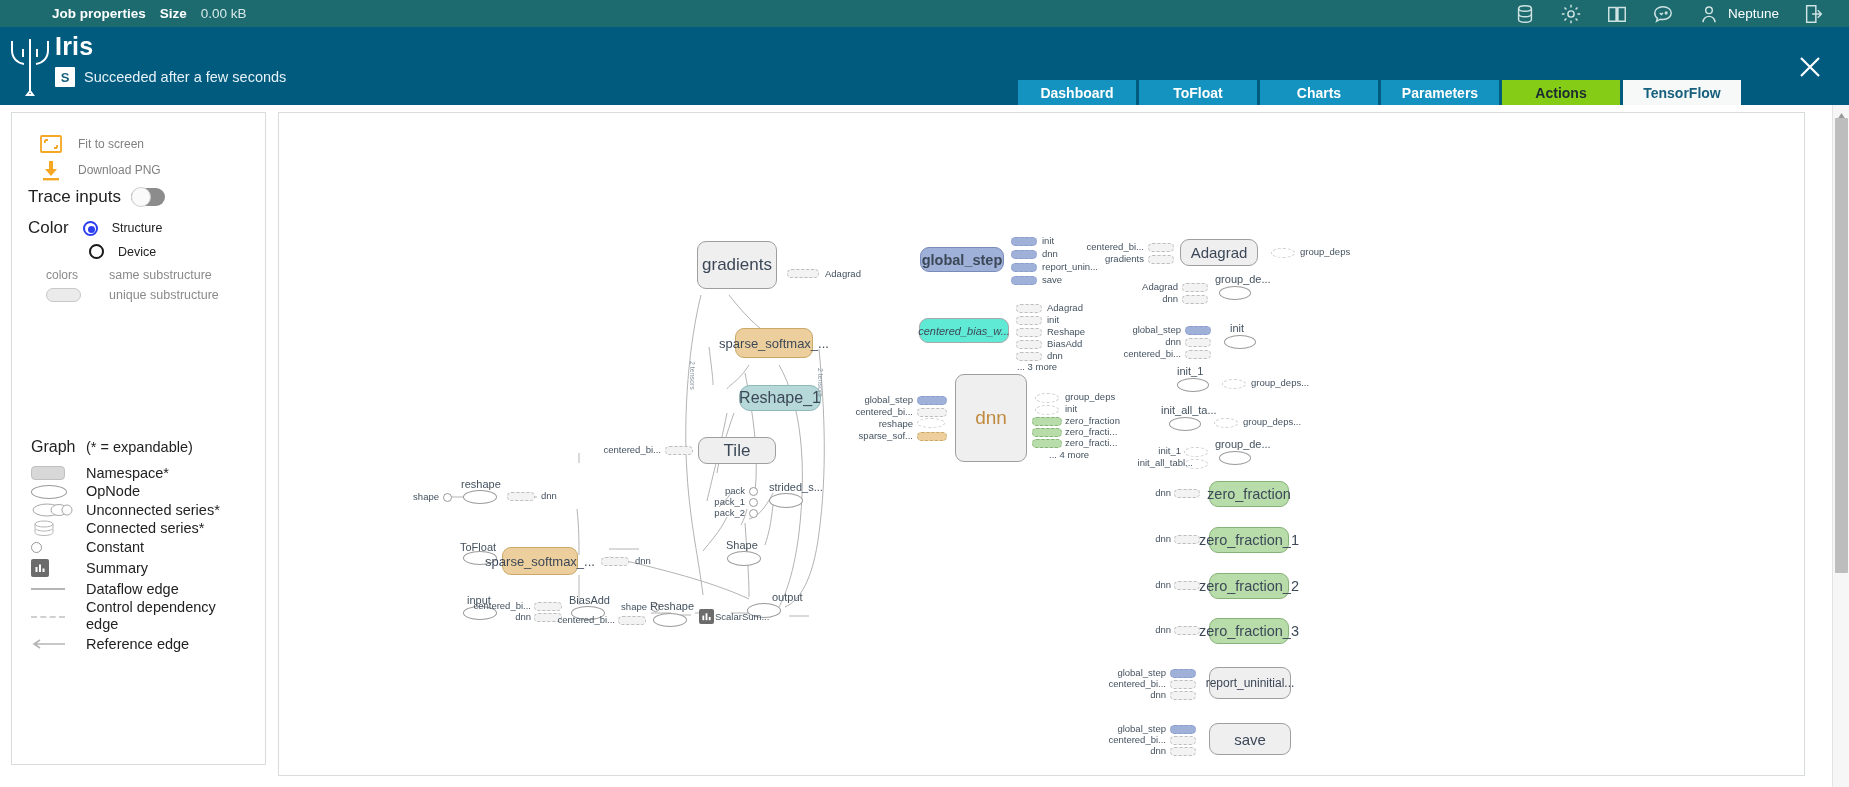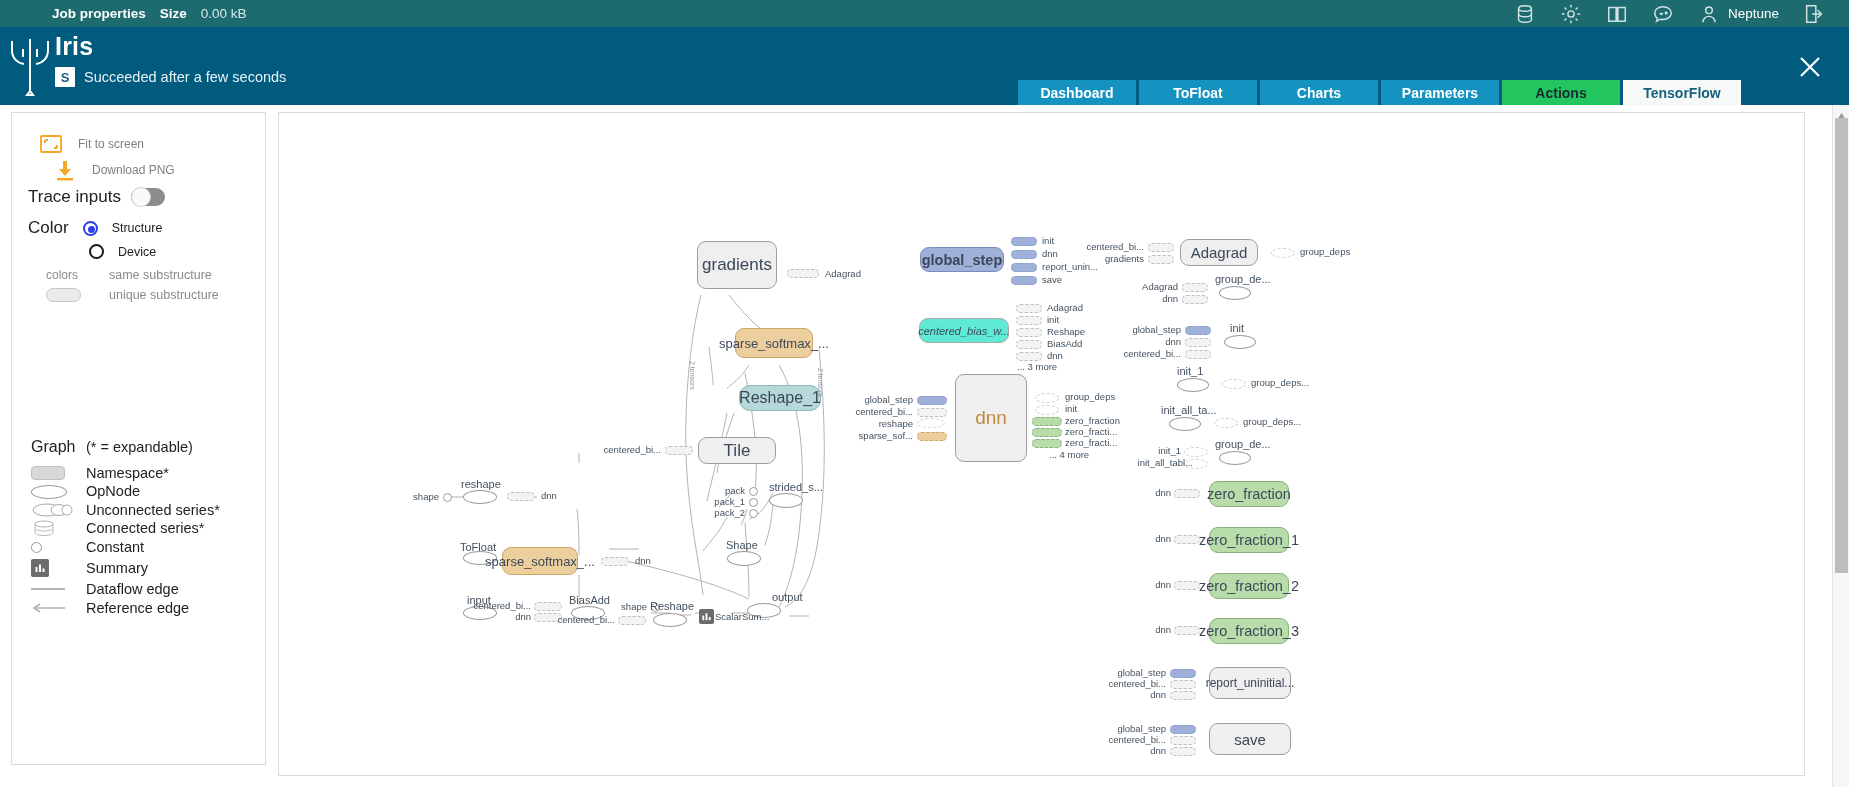--- a/index.html
+++ b/index.html
@@ -51,21 +51,21 @@
     position:absolute; left:1018px; top:80px; height:25px;
     display:flex; align-items:flex-end; gap:3px;
   }
   .tab{
     height:25px; min-width:118px; padding:0 14px;
     display:flex;align-items:center;justify-content:center;
     background:#1492c0; color:#ffffff;
     font-size:14px; font-weight:bold;
     cursor:pointer; white-space:nowrap;
   }
-  .tab.grey{ background:#22c55e; color:#1b2b31;}
+  .tab.grey{ background:#84cc16; color:#1b2b31;}
   .tab.active{ background:#f7f9f9; color:#17607d;}
 
   
   .main{
     position:absolute; left:0; top:105px; width:1849px; height:682px;
     background:#ffffff;
   }
   .canvas-frame{
     position:absolute; left:278px; top:7px; width:1527px; height:664px;
     border:1px solid #d9dcdc; background:#ffffff;
@@ -82,21 +82,21 @@
     background:#bdbdbd; border-radius:1px;
   }
 
   
   .panel{
     position:absolute; left:11px; top:7px; width:255px; height:653px;
     border:1px solid #d9dcdc; background:#ffffff;
   }
   .ctl-row{ display:flex; align-items:center; gap:14px; }
   .fit-row{ position:absolute; left:26px; top:18px;}
-  .dl-row { position:absolute; left:40px; top:44px;}
+  .dl-row { position:absolute; left:26px; top:44px;}
   .ctl-ico{ width:26px;height:26px;color:#f5a623; display:flex;align-items:center;justify-content:center;}
   .ctl-lbl{ font-size:12px; color:#808080; }
 
   .trace-row{ position:absolute; left:16px; top:74px; display:flex; align-items:center; gap:10px;}
   .trace-lbl{ font-size:17px; color:#222;}
   .toggle{
     width:34px;height:18px;border-radius:9px;background:#8c8c8c;position:relative;cursor:pointer;
   }
   .toggle .knob{
     position:absolute;left:0;top:-1px;width:20px;height:20px;border-radius:50%;
@@ -373,20 +373,26 @@
         <span class="txt">Summary</span>
       </div>
 
       <div class="legend-item" style="height:19px">
         <span class="sym">
             <span class="sym-dataflow"></span>
           </span>
         <span class="txt">Dataflow edge</span>
       </div>
 
+      <div class="legend-item two">
+        <span class="sym">
+            <span class="sym-control"></span>
+          </span>
+        <span class="txt" style="width:150px">Control dependency edge</span>
+      </div>
 
       <div class="legend-item" style="height:19px">
         <span class="sym">
           <svg width="34" height="10" viewBox="0 0 34 10" fill="none" stroke="#b5b5b5" stroke-width="1.6">
             <path d="M34 5H3M9 1L3 5l6 4"></path>
           </svg>
         </span>
         <span class="txt">Reference edge</span>
       </div>
     </div>

